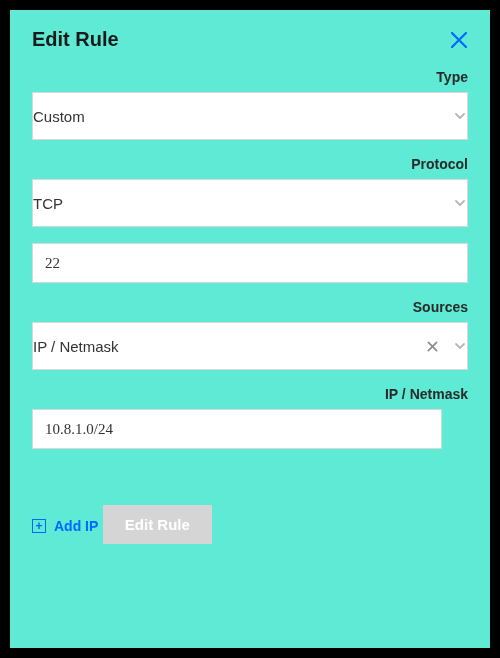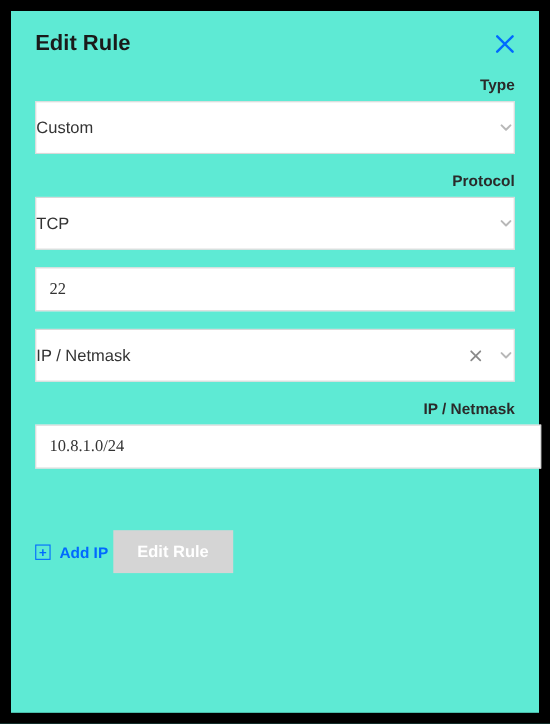--- a/index.html
+++ b/index.html
@@ -80,21 +80,21 @@
   .sources-select .clear-x {
     color: #8a8a8a;
     width: 14px;
     height: 14px;
     margin-right: 14px;
     cursor: pointer;
     display: flex;
     align-items: center;
     justify-content: center;
   }
-  .narrow-input { width: 460px; }
+  .narrow-input { width: 410px; }
   .add-ip {
     display: inline-flex;
     align-items: center;
     gap: 8px;
     color: #0069ff;
     font-weight: 600;
     font-size: 14px;
     cursor: pointer;
     margin-top: 2px;
   }
@@ -161,20 +161,21 @@
           </svg>
       </span>
     </div>
   </div>
 
   <div class="field">
     <input class="input" type="text" value="22" style="">
   </div>
 
   <div class="field">
+    <label class="field-label">Sources</label>
     <div class="select sources-select">
       <span class="select-value">IP / Netmask</span>
       <span class="clear-x">
         <svg viewBox="0 0 12 12" width="11" height="11">
             <path d="M1.5 1.5 L10.5 10.5 M10.5 1.5 L1.5 10.5" stroke="currentColor" stroke-width="1.8" fill="none" stroke-linecap="round"></path>
           </svg>
       </span>
       <span class="chevron">
         <svg viewBox="0 0 12 12" width="12" height="12">
             <path d="M2 4 L6 8 L10 4" stroke="currentColor" stroke-width="1.8" fill="none" stroke-linecap="round" stroke-linejoin="round"></path>

